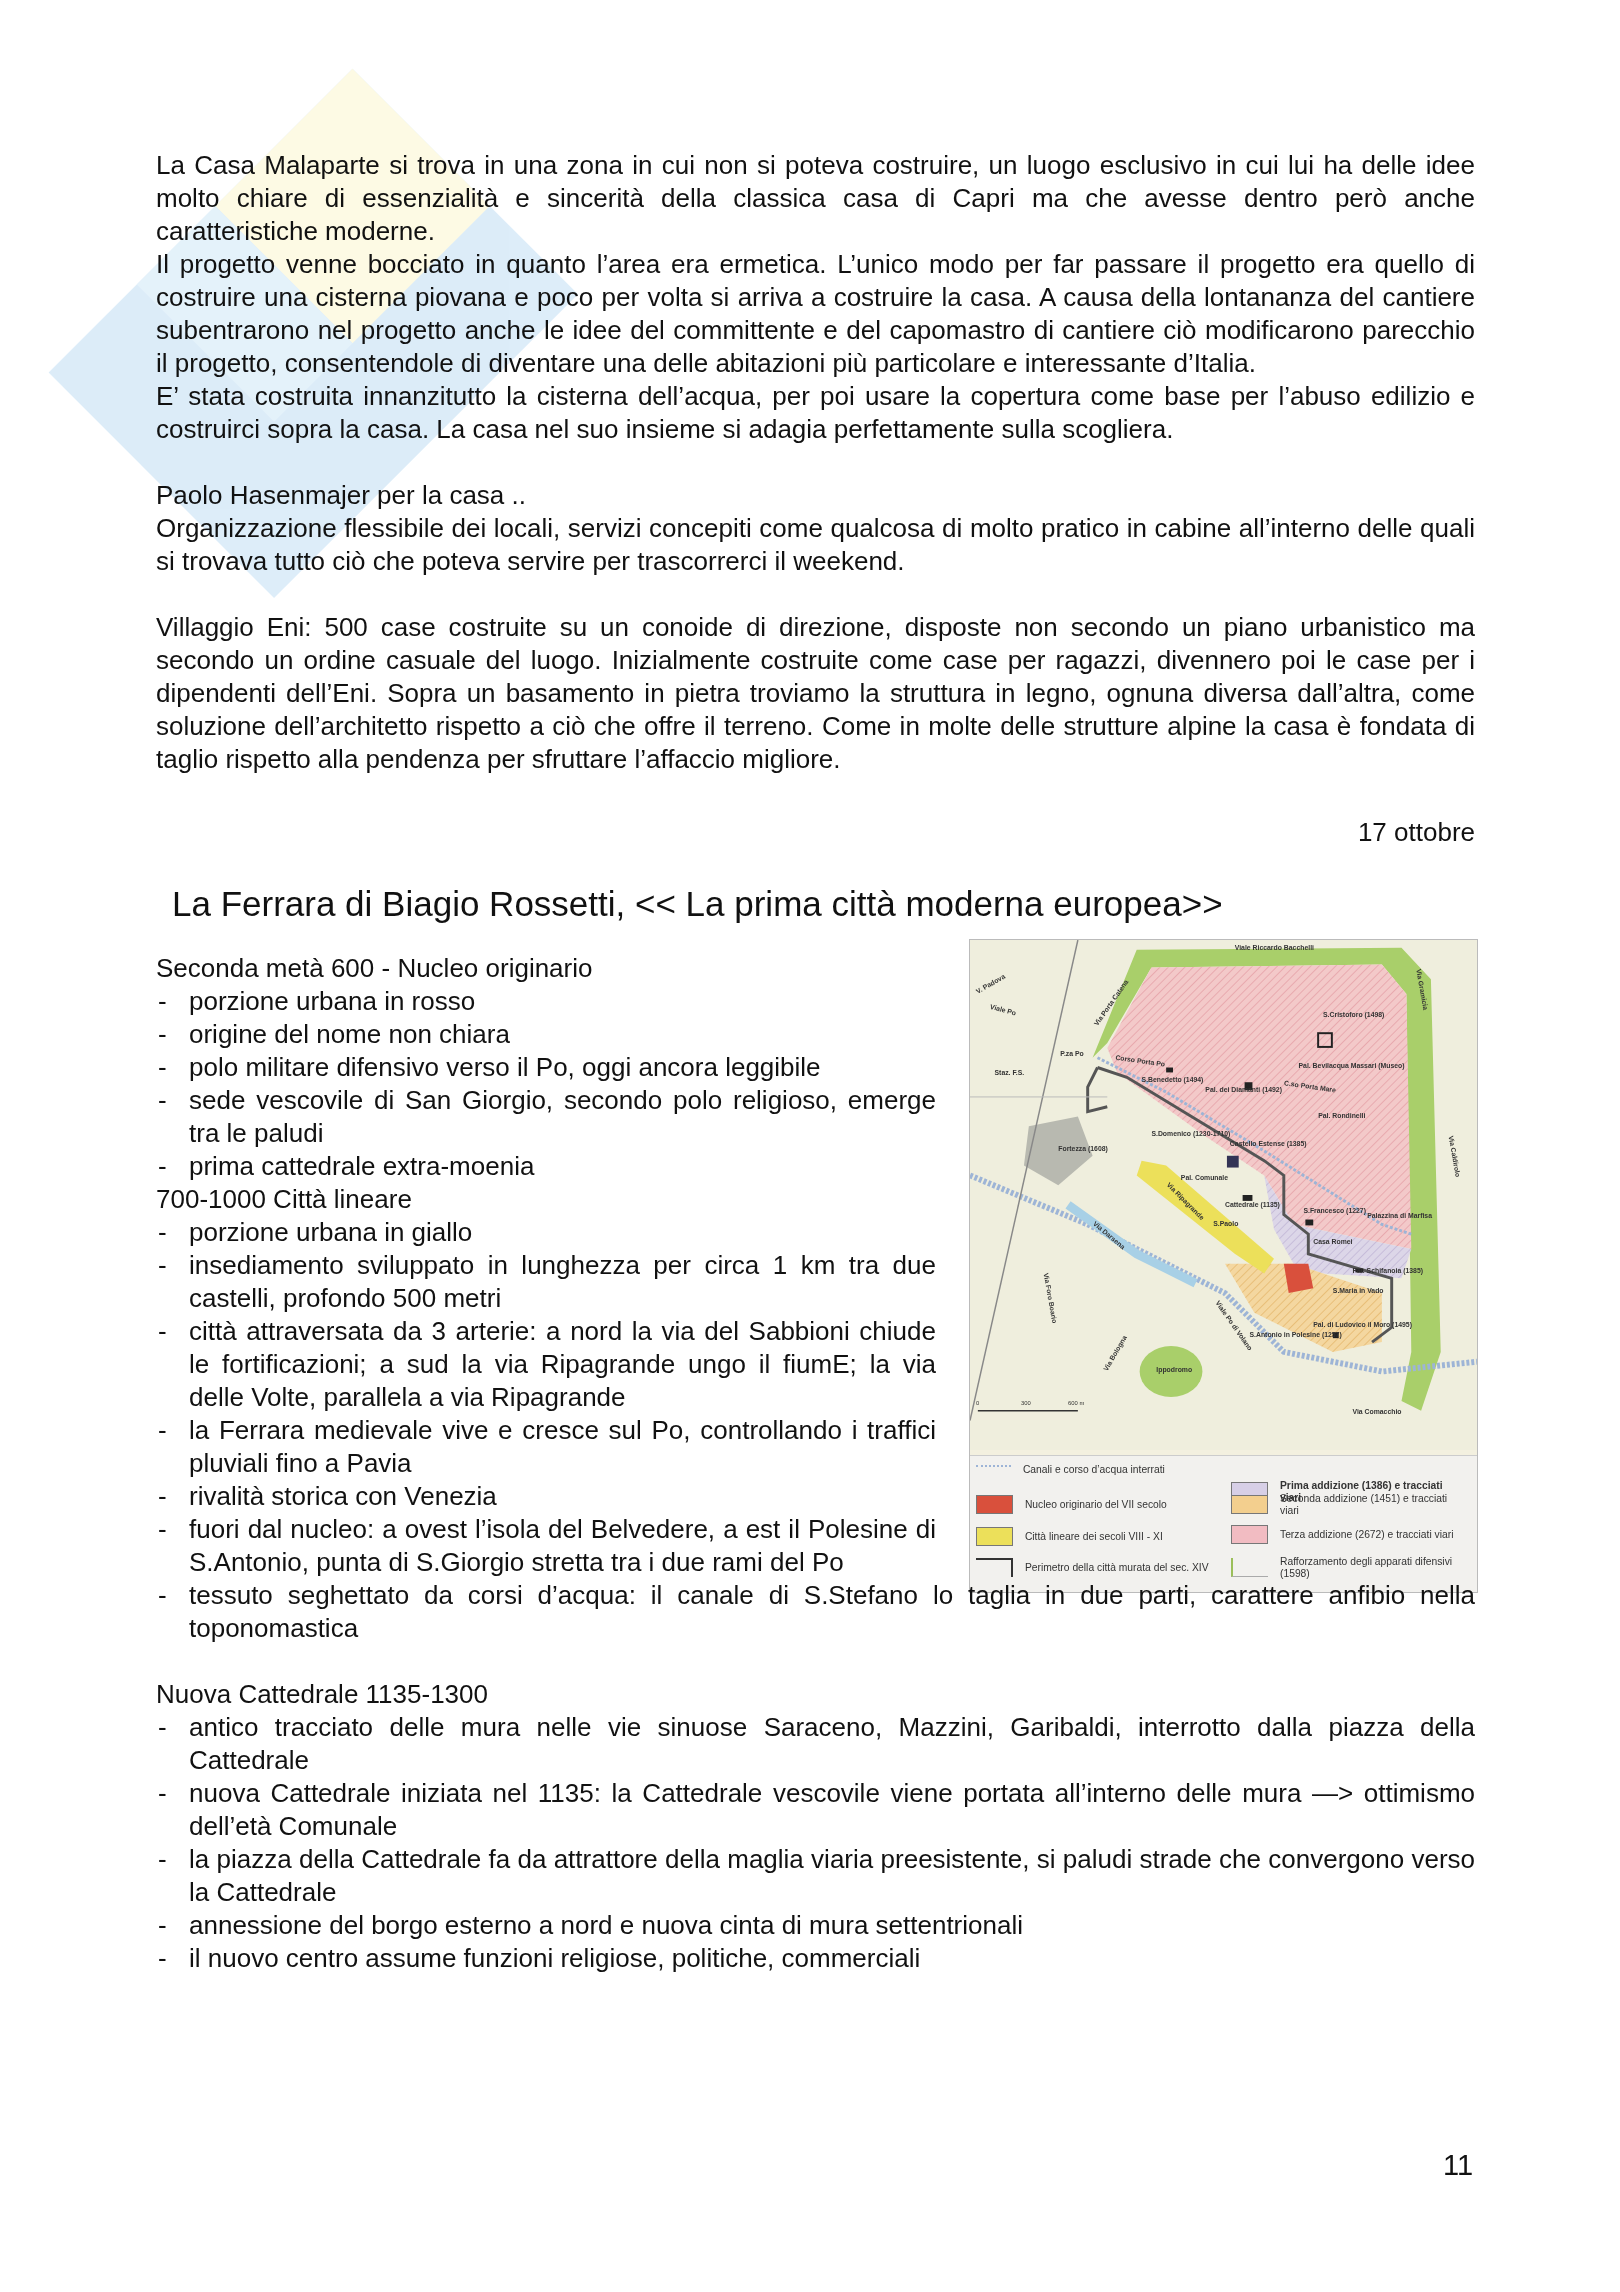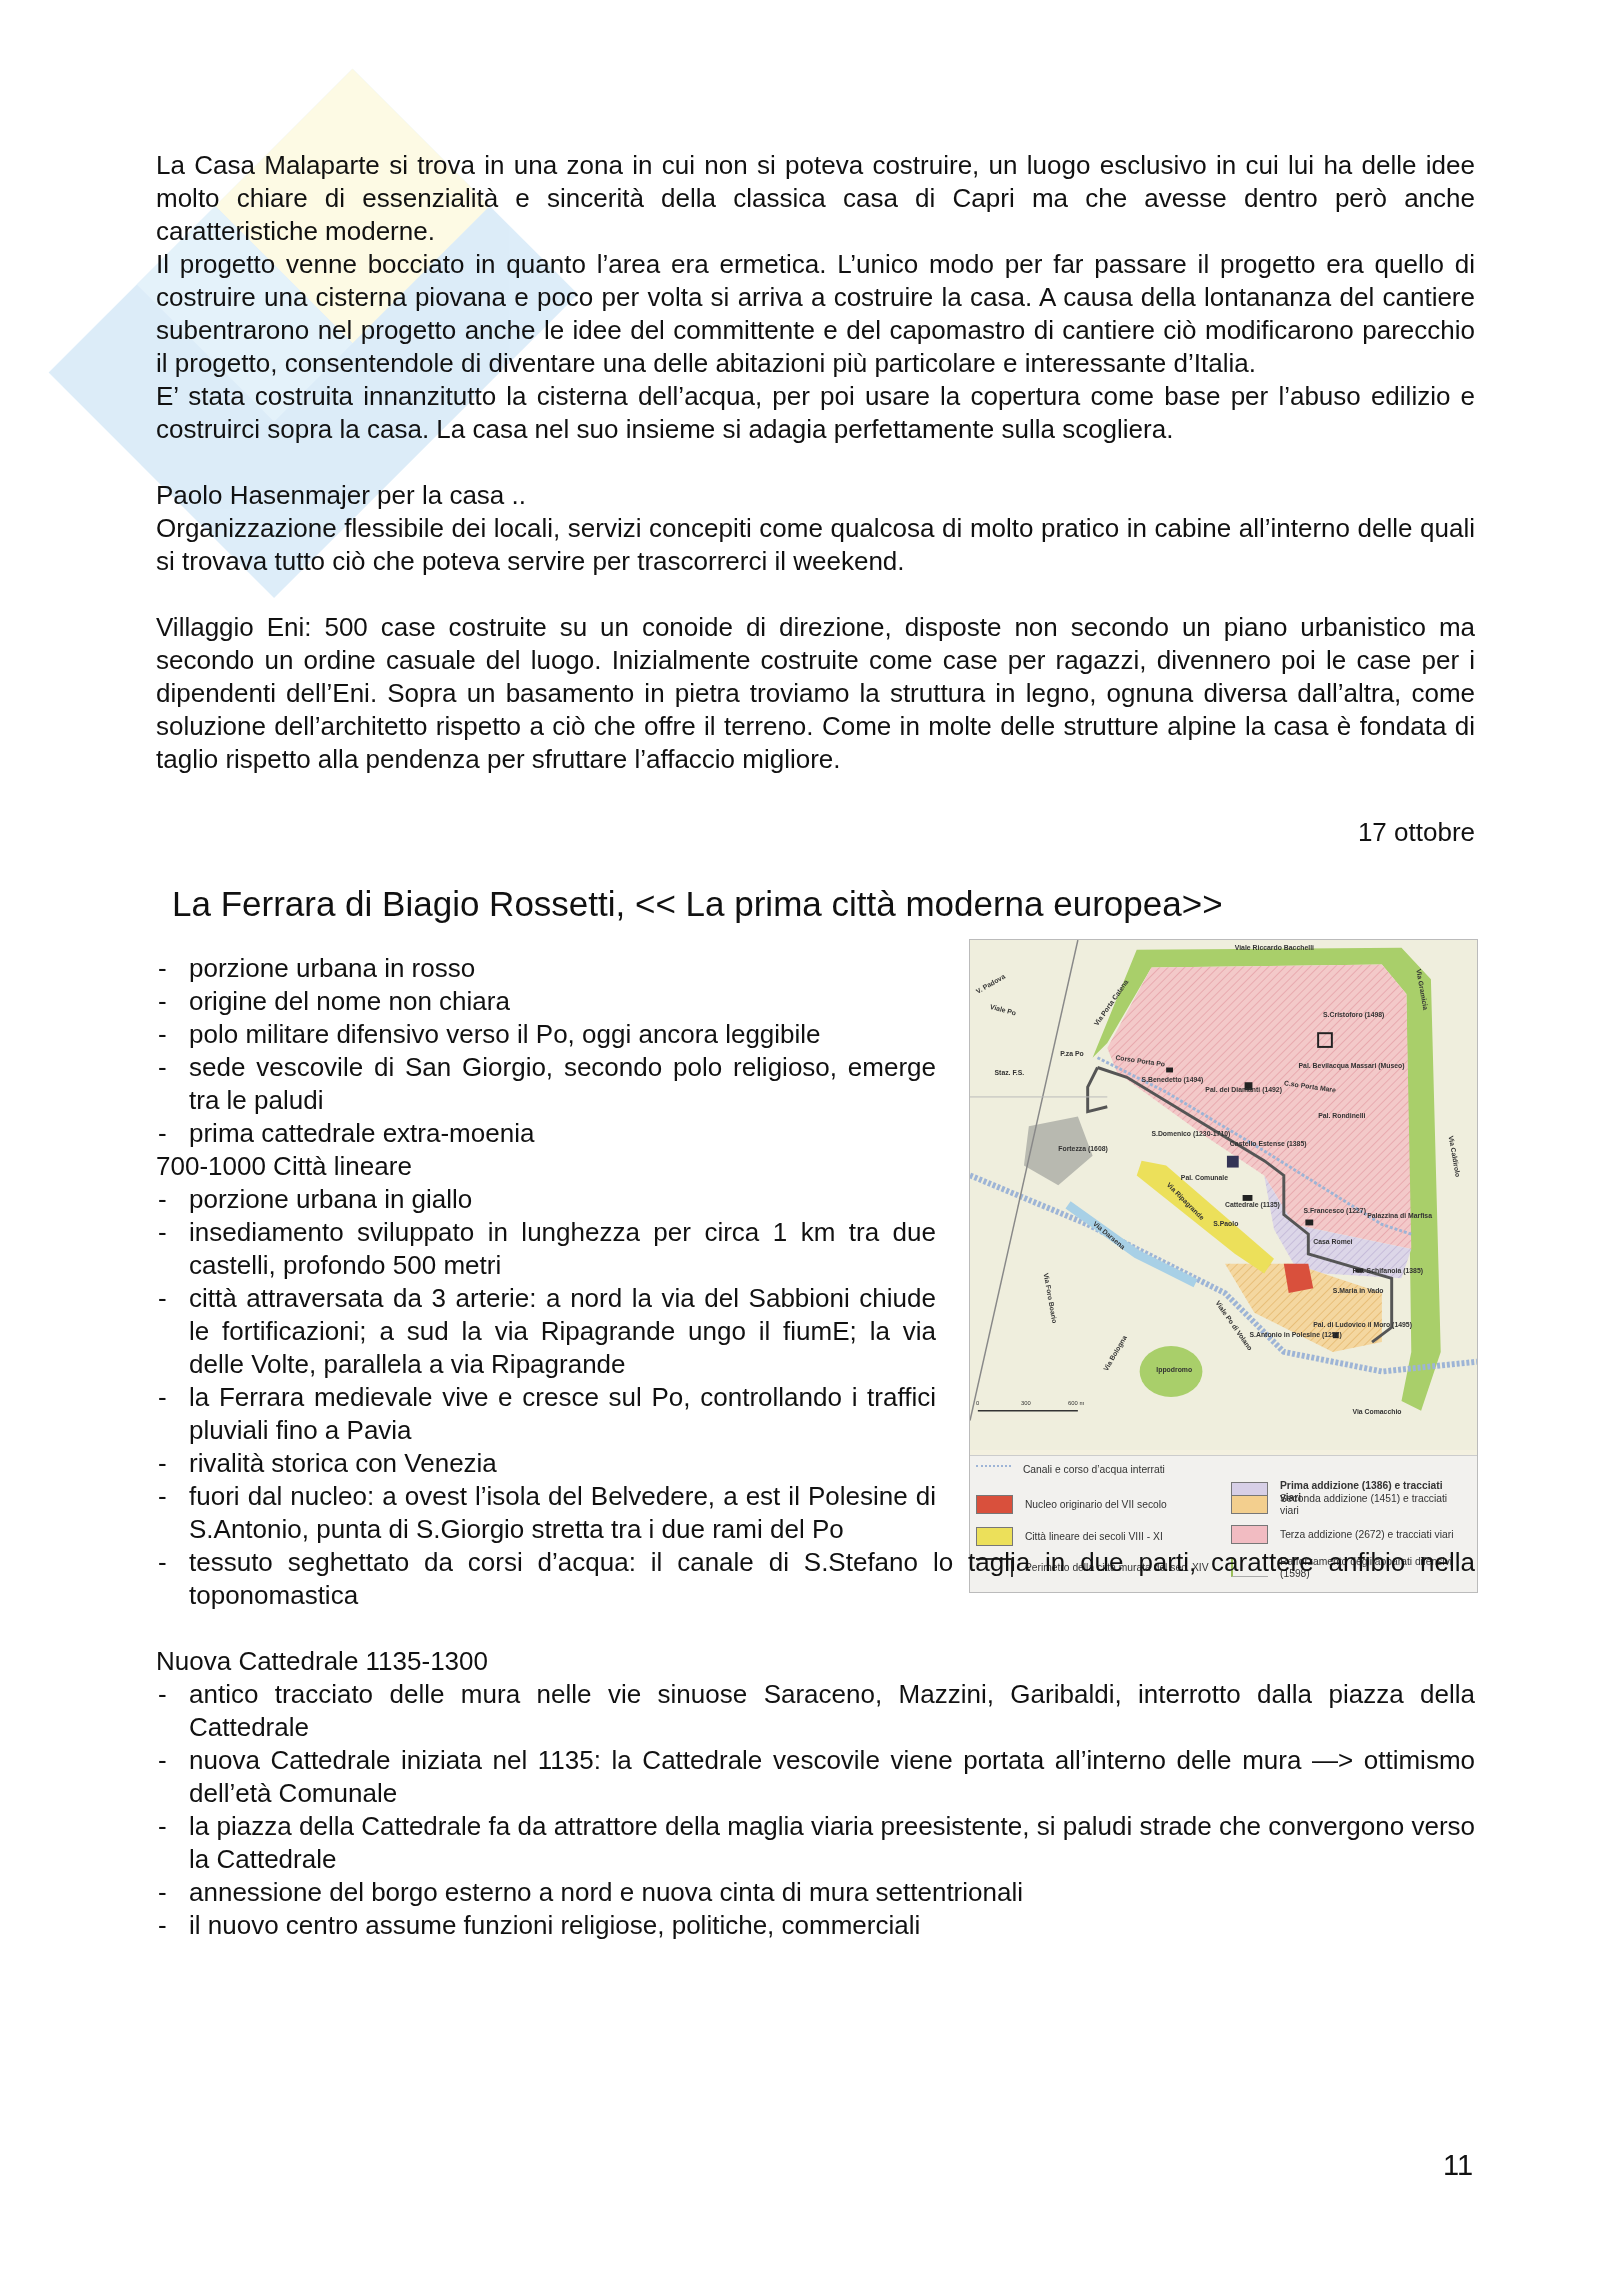--- a/index.html
+++ b/index.html
@@ -189,20 +189,21 @@
           <span>Terza addizione (2672) e tracciati viari</span>
         </div>
         <div class="lg-item" style="left:261px; top:100px; width:235px;">
           <span class="swatch" style="border:none; border-left:2.9px solid #9bbf5a; border-bottom:1px solid #aaa;"></span>
           <span>Rafforzamento degli apparati difensivi (1598)</span>
         </div>
       </div>
     </figure>
 
     <div class="left-col">
+      <p class="sub">Seconda metà 600 - Nucleo originario</p>
       <ul class="dash">
         <li>porzione urbana in rosso</li>
         <li>origine del nome non chiara</li>
         <li>polo militare difensivo verso il Po, oggi ancora leggibile</li>
         <li>sede vescovile di San Giorgio, secondo polo religioso, emerge tra le paludi</li>
         <li>prima cattedrale extra-moenia</li>
       </ul>
       <p class="sub">700-1000 Città lineare</p>
       <ul class="dash">
         <li>porzione urbana in giallo</li>

